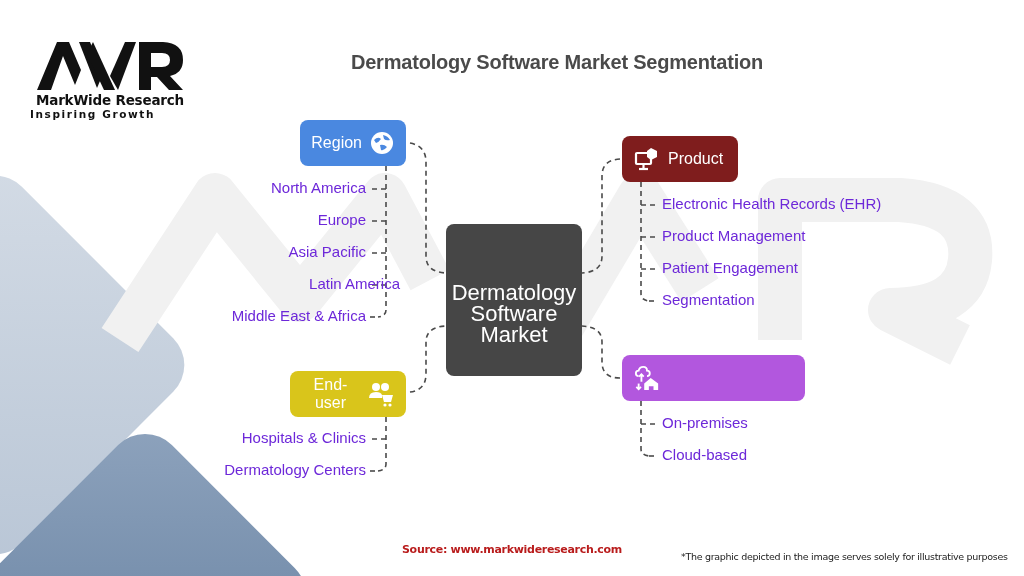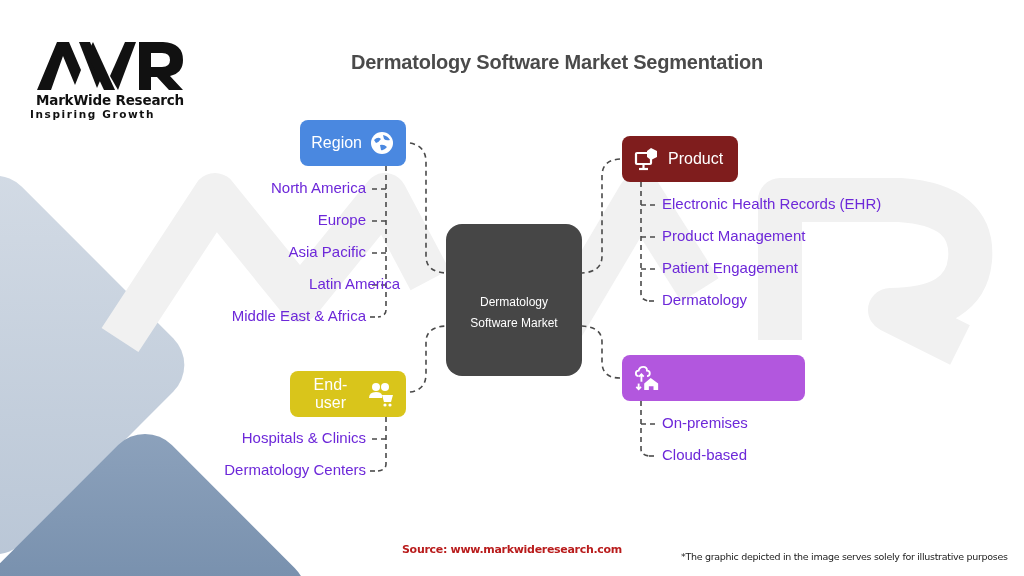--- a/index.html
+++ b/index.html
@@ -36,23 +36,23 @@
 
   .page-title {
     position: absolute; left: 0; width: 1114px; top: 51px; text-align: center;
     font-size: 20px; font-weight: bold; color: #4a4a4a; letter-spacing: -0.2px;
   }
 
   .connectors { position: absolute; left: 0; top: 0; }
 
   .center-node {
     position: absolute; left: 446px; top: 224px; width: 136px; height: 152px;
-    background: #464646; border-radius: 16px;
+    background: #464646; border-radius: 8px;
     display: flex; align-items: center; justify-content: center; text-align: center;
-    color: #ffffff; font-size: 12px; line-height: 21px; padding: 0 10px;
+    color: #ffffff; font-size: 22px; line-height: 21px; padding: 0 10px;
     padding-top: 26px;
   }
 
   .cat {
     position: absolute; height: 46px; border-radius: 8px; color: #fff;
     display: flex; align-items: center; font-size: 16px; gap: 8px; padding: 0 12px; text-align: center;
   }
   .cat .ico { width: 26px; height: 26px; display: inline-flex; align-items: center; justify-content: center; }
   .cat-region { left: 300px; top: 120px; width: 106px; background: #4a88e0; justify-content: flex-end; }
   .cat-enduser { left: 290px; top: 371px; width: 116px; background: #d9c51b; justify-content: flex-end; gap: 9px; }
@@ -177,21 +177,21 @@
       <line x1="9.5" y1="18" x2="9.5" y2="22"></line>
       <line x1="5" y1="23" x2="14" y2="23"></line>
       <path d="M17,2 L23,5 L23,11 L17,14 L13,11 L13,5 Z" fill="#fff" stroke="none"></path>
     </svg>
   </span>
   <span>Product</span>
 </div>
 <div class="item" style="left:662px; top:195px;">Electronic Health Records (EHR)</div>
 <div class="item" style="left:662px; top:227px;">Product Management</div>
 <div class="item" style="left:662px; top:259px;">Patient Engagement</div>
-<div class="item" style="left:662px; top:291px;">Dermatology</div>
+<div class="item" style="left:662px; top:291px;">Segmentation</div>
 
 <div class="cat cat-deploy">
   <span class="ico">
     <svg width="28" height="28" viewBox="0 0 28 28" fill="none" stroke="#fff" stroke-width="2">
       <path d="M5,12 Q2,12 2,9 Q2,6 5,6 Q6,2 10,2 Q14,2 14,6 Q17,6 17,9 Q17,12 14,12"></path>
       <line x1="8" y1="10" x2="8" y2="18"></line>
       <polyline points="5.5,12.5 8,10 10.5,12.5"></polyline>
       <line x1="5" y1="20" x2="5" y2="26"></line>
       <polyline points="2.5,23.5 5,26 7.5,23.5"></polyline>
       <path d="M11,20 L18,14 L26,20 L26,27 L21,27 L21,23 L16,23 L16,27 L11,27 Z" fill="#fff" stroke="none"></path>

